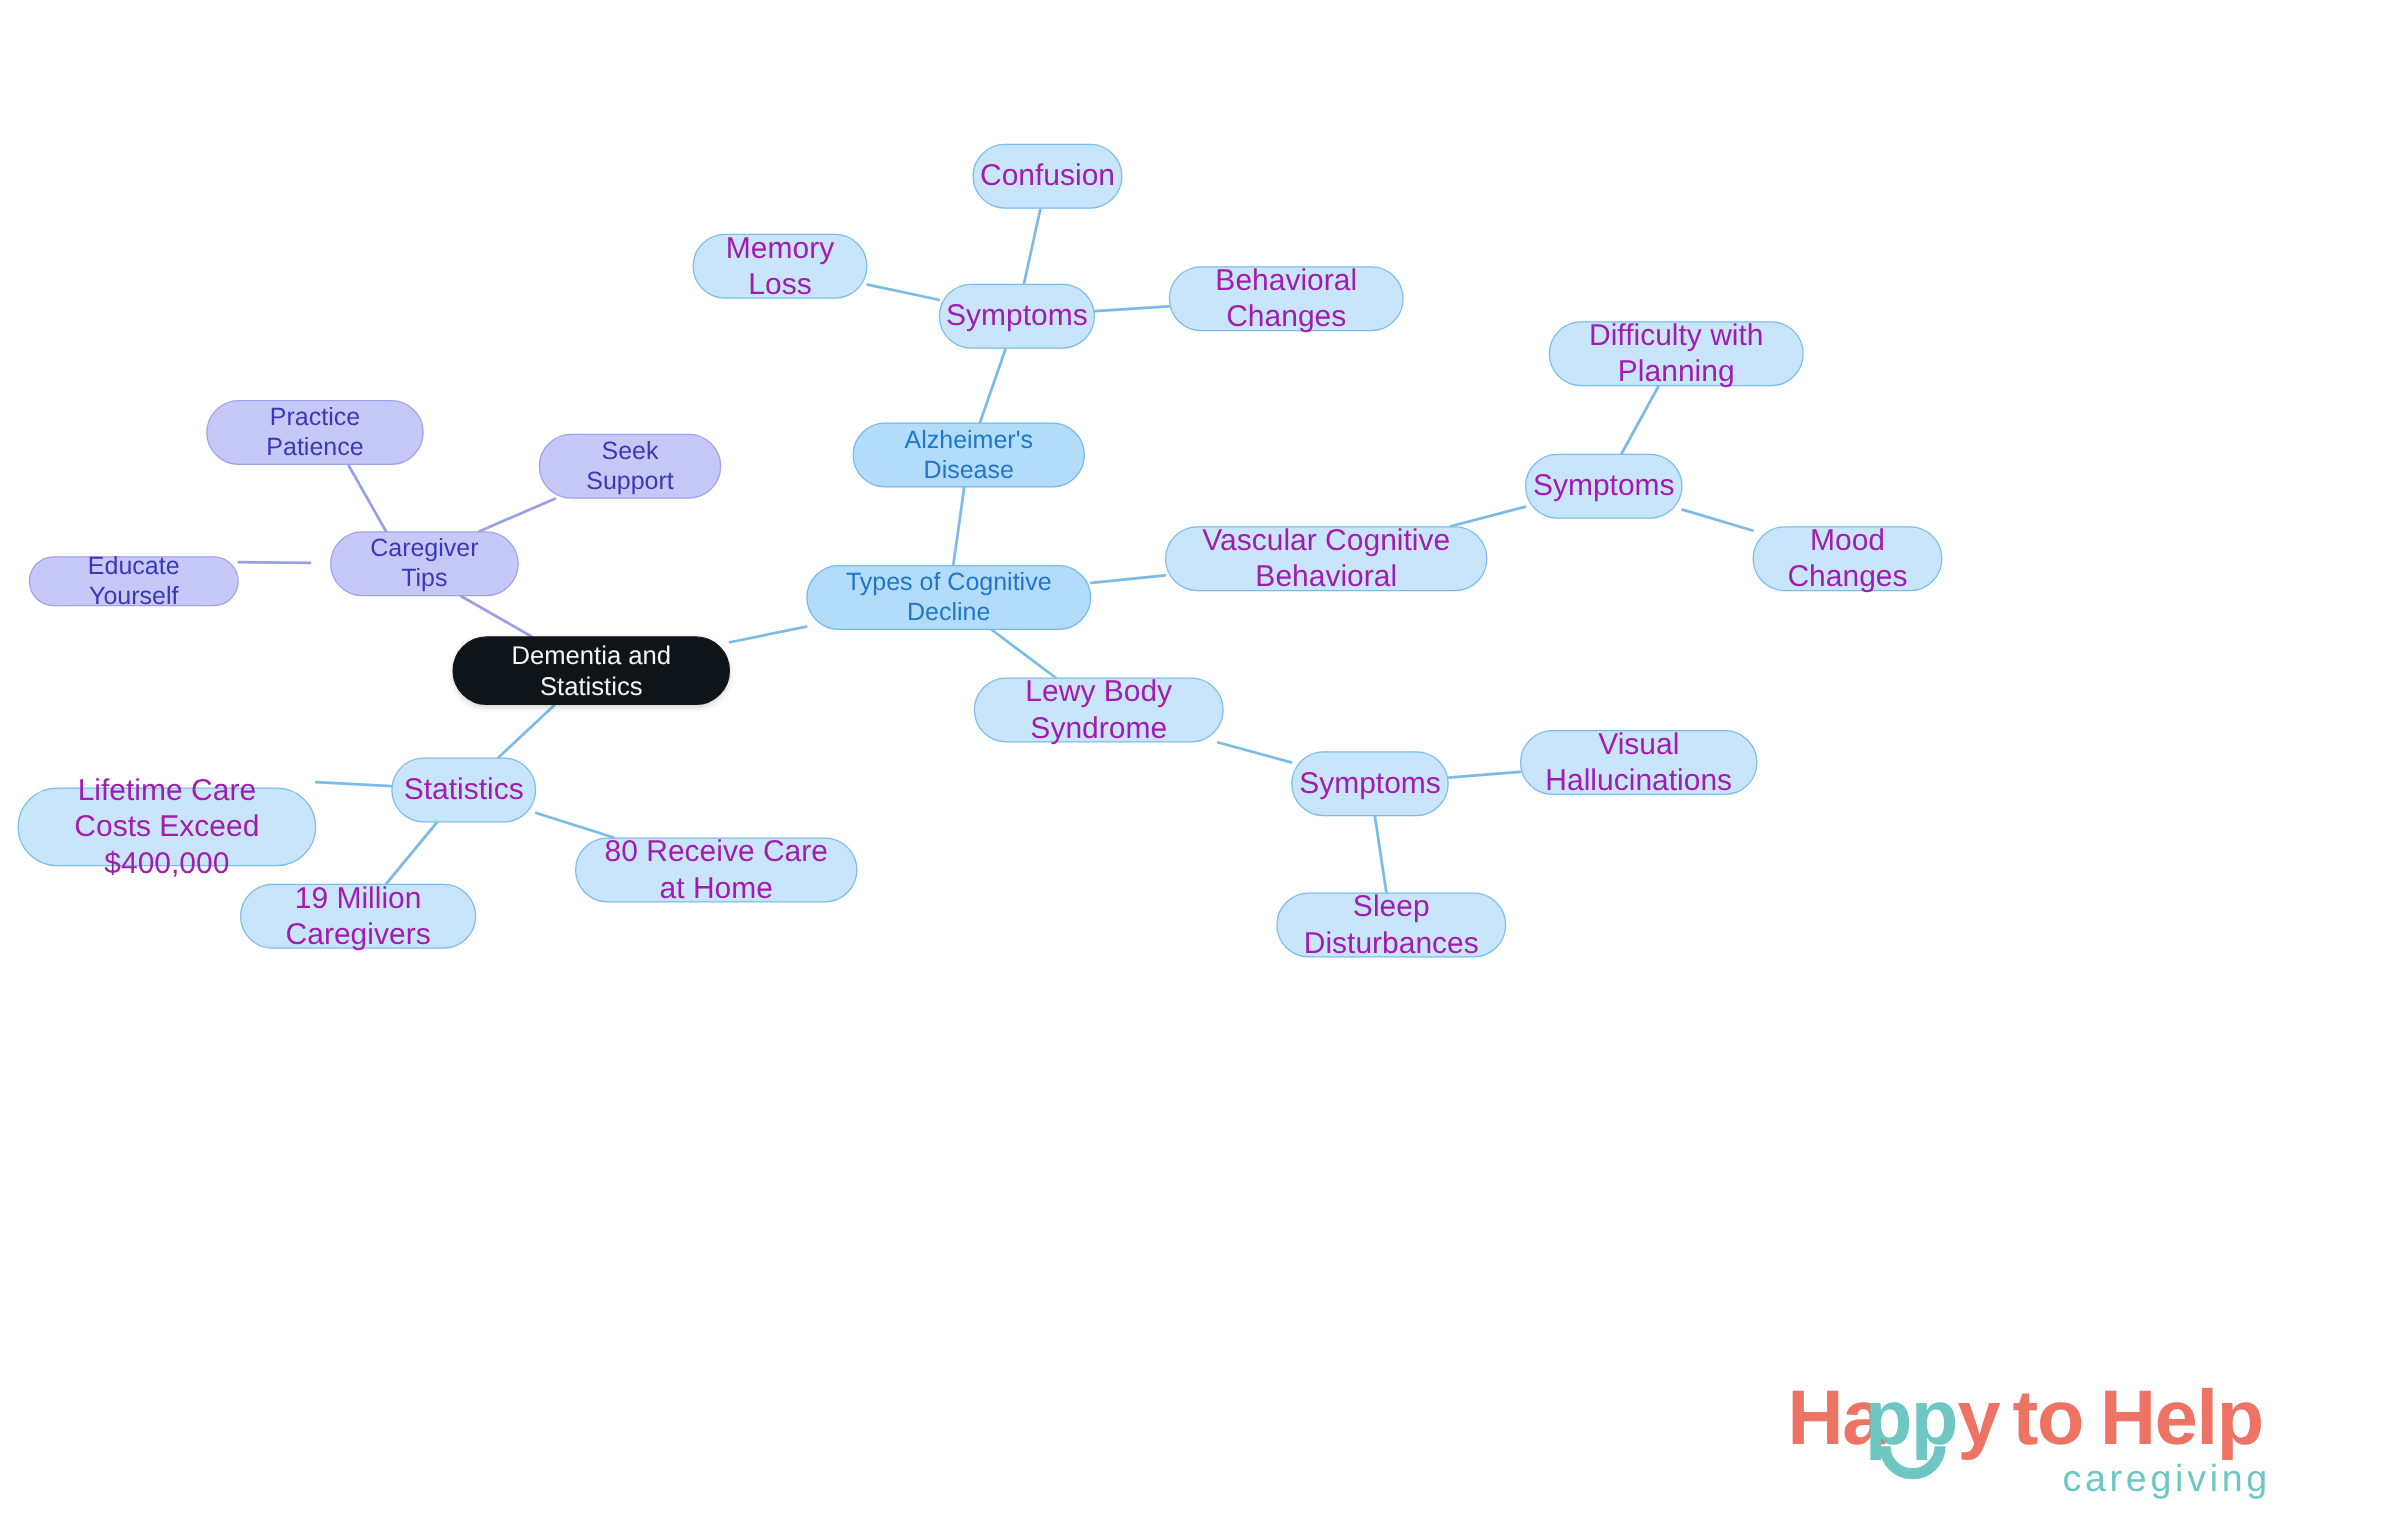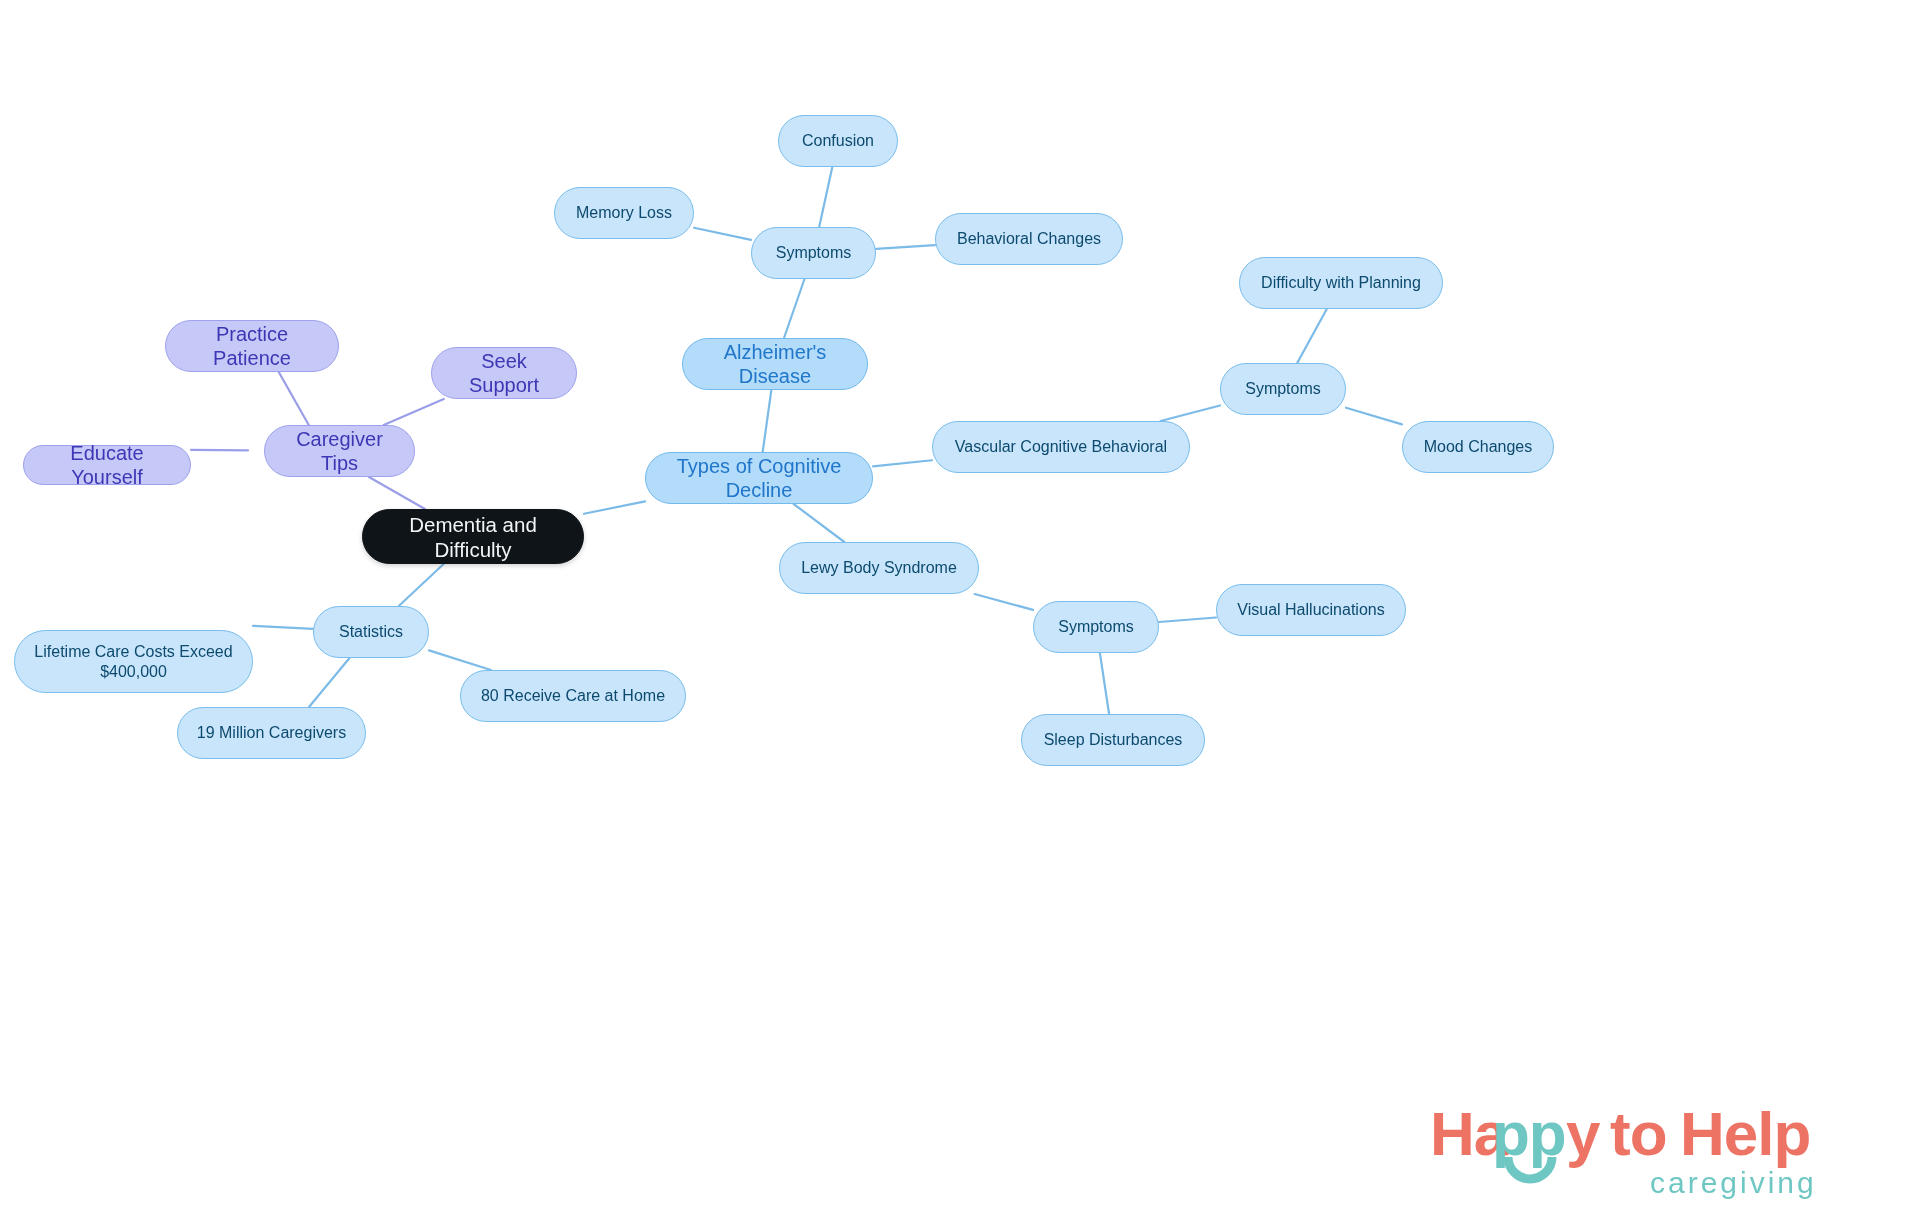--- a/index.html
+++ b/index.html
@@ -45,22 +45,22 @@
     background: #0f1419;
     border-color: #0f1419;
     color: #f3f4f6;
     font-size: 20.5px;
     border-radius: 32px;
     box-shadow: 0 2px 5px rgba(0,0,0,0.18);
   }
   .node.blue {
     background: #c9e5fb;
     border-color: #79bdec;
-    color: #0c4a6e;
-    font-size: 16px;
+    color: #a21caf;
+    font-size: 24px;
   }
   .node.blue-branch {
     background: #b3dcfb;
     border-color: #72b9ec;
     color: #2076c9;
     font-size: 20px;
   }
   .node.purple {
     background: #c6c8f8;
     border-color: #9ea2ec;
@@ -97,39 +97,39 @@
       <line x1="1159" y1="622.0186046511628" x2="1216" y2="617.5116279069767" stroke="#7cbbe8" stroke-width="2.2" stroke-linecap="round"></line>
       <line x1="1099.9115044247787" y1="653" x2="1109.0884955752213" y2="714" stroke="#7cbbe8" stroke-width="2.2" stroke-linecap="round"></line>
       <line x1="313" y1="628.9473684210526" x2="253" y2="625.7894736842105" stroke="#7cbbe8" stroke-width="2.2" stroke-linecap="round"></line>
       <line x1="349.5049504950495" y1="658" x2="308.9950495049505" y2="707" stroke="#7cbbe8" stroke-width="2.2" stroke-linecap="round"></line>
       <line x1="429" y1="650.3762376237623" x2="490.9375" y2="670" stroke="#7cbbe8" stroke-width="2.2" stroke-linecap="round"></line>
       <line x1="248" y1="450.3025404157044" x2="191" y2="449.7759815242494" stroke="#9a9ee8" stroke-width="2.2" stroke-linecap="round"></line>
       <line x1="308.76666666666665" y1="425" x2="278.73333333333335" y2="372" stroke="#9a9ee8" stroke-width="2.2" stroke-linecap="round"></line>
       <line x1="383.6666666666667" y1="425" x2="443.8333333333333" y2="399" stroke="#9a9ee8" stroke-width="2.2" stroke-linecap="round"></line>
     </svg>
   <div id="nodes-layer">
-      <div class="node root" style="left: 362px; top: 509px; width: 222px; height: 55px;">Dementia and Difficulty</div>
+      <div class="node root" style="left: 362px; top: 509px; width: 222px; height: 55px;">Dementia and Statistics</div>
       <div class="node blue-branch" style="left: 645px; top: 452px; width: 228px; height: 52px;">Types of Cognitive Decline</div>
       <div class="node blue-branch" style="left: 682px; top: 338px; width: 186px; height: 52px;">Alzheimer's Disease</div>
       <div class="node blue" style="left: 751px; top: 227px; width: 125px; height: 52px;">Symptoms</div>
       <div class="node blue" style="left: 554px; top: 187px; width: 140px; height: 52px;">Memory Loss</div>
       <div class="node blue" style="left: 778px; top: 115px; width: 120px; height: 52px;">Confusion</div>
       <div class="node blue" style="left: 935px; top: 213px; width: 188px; height: 52px;">Behavioral Changes</div>
       <div class="node blue" style="left: 932px; top: 421px; width: 258px; height: 52px;">Vascular Cognitive Behavioral</div>
       <div class="node blue" style="left: 1220px; top: 363px; width: 126px; height: 52px;">Symptoms</div>
       <div class="node blue" style="left: 1239px; top: 257px; width: 204px; height: 52px;">Difficulty with Planning</div>
       <div class="node blue" style="left: 1402px; top: 421px; width: 152px; height: 52px;">Mood Changes</div>
       <div class="node blue" style="left: 779px; top: 542px; width: 200px; height: 52px;">Lewy Body Syndrome</div>
       <div class="node blue" style="left: 1033px; top: 601px; width: 126px; height: 52px;">Symptoms</div>
       <div class="node blue" style="left: 1216px; top: 584px; width: 190px; height: 52px;">Visual Hallucinations</div>
       <div class="node blue" style="left: 1021px; top: 714px; width: 184px; height: 52px;">Sleep Disturbances</div>
       <div class="node blue" style="left: 313px; top: 606px; width: 116px; height: 52px;">Statistics</div>
       <div class="node blue" style="left: 14px; top: 588px; width: 239px; height: 63px; margin-top: 42px;">Lifetime Care Costs Exceed
 $400,000</div>
-      <div class="node blue" style="left: 177px; top: 707px; width: 189px; height: 52px;">19 Million Caregivers</div>
+      <div class="node blue" style="left: 192px; top: 707px; width: 189px; height: 52px;">19 Million Caregivers</div>
       <div class="node blue" style="left: 460px; top: 670px; width: 226px; height: 52px;">80 Receive Care at Home</div>
       <div class="node purple" style="left: 264px; top: 425px; width: 151px; height: 52px;">Caregiver Tips</div>
       <div class="node purple" style="left: 23px; top: 423px; width: 168px; height: 40px; margin-top: 22px;">Educate Yourself</div>
       <div class="node purple" style="left: 165px; top: 320px; width: 174px; height: 52px;">Practice Patience</div>
       <div class="node purple" style="left: 431px; top: 347px; width: 146px; height: 52px;">Seek Support</div>
     </div>
 
   <svg id="logo" viewBox="0 0 460 108">
     <text x="0" y="60" font-family="Liberation Sans, sans-serif" font-size="62" font-weight="bold" fill="#ED7464" letter-spacing="-1">Ha</text>
     <text x="62" y="60" font-family="Liberation Sans, sans-serif" font-size="62" font-weight="bold" fill="#6FC7C3" letter-spacing="-1">pp</text>

